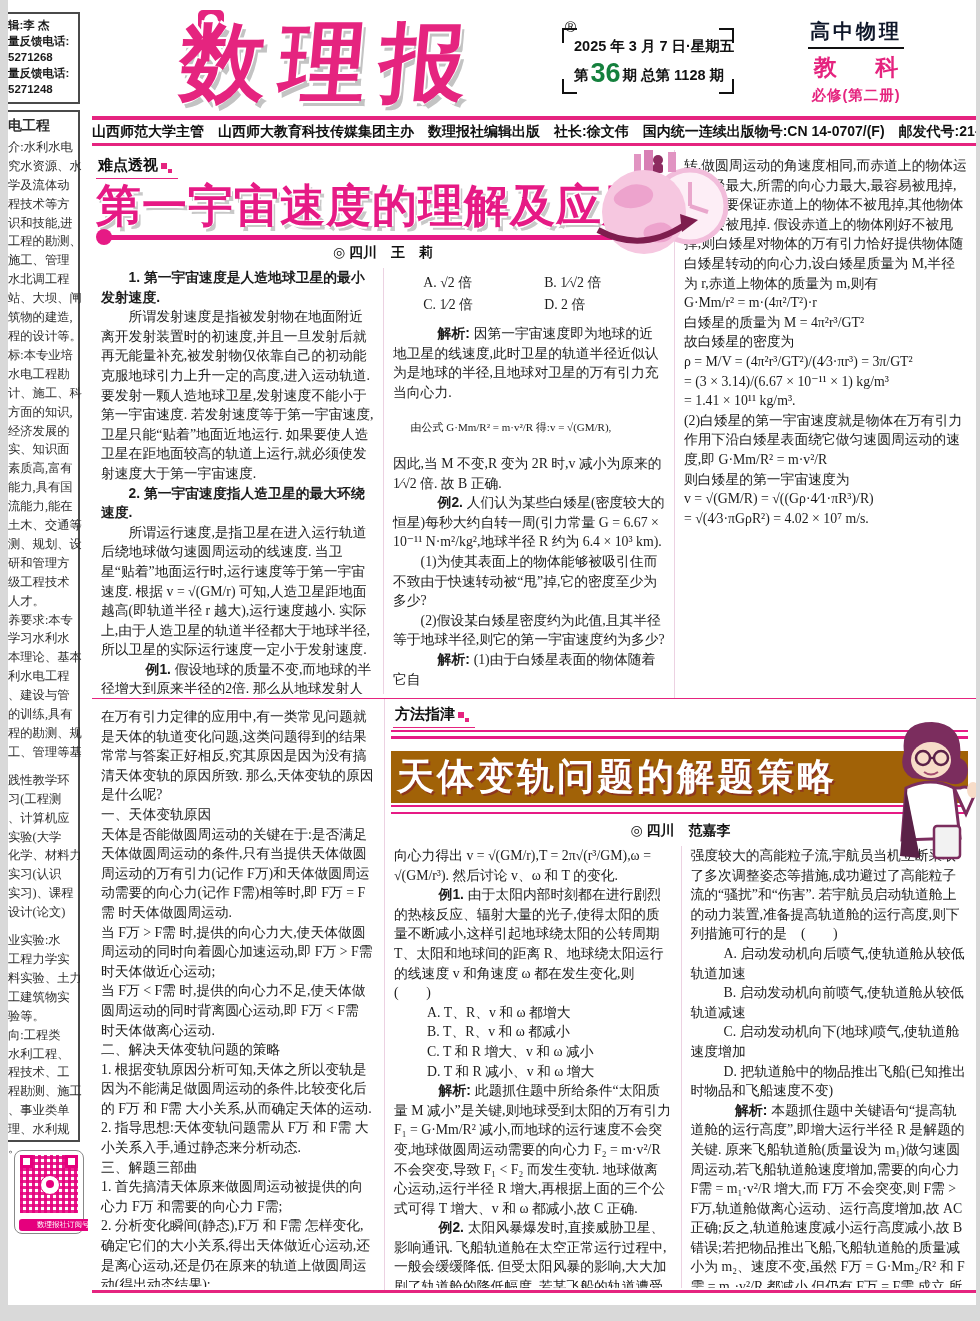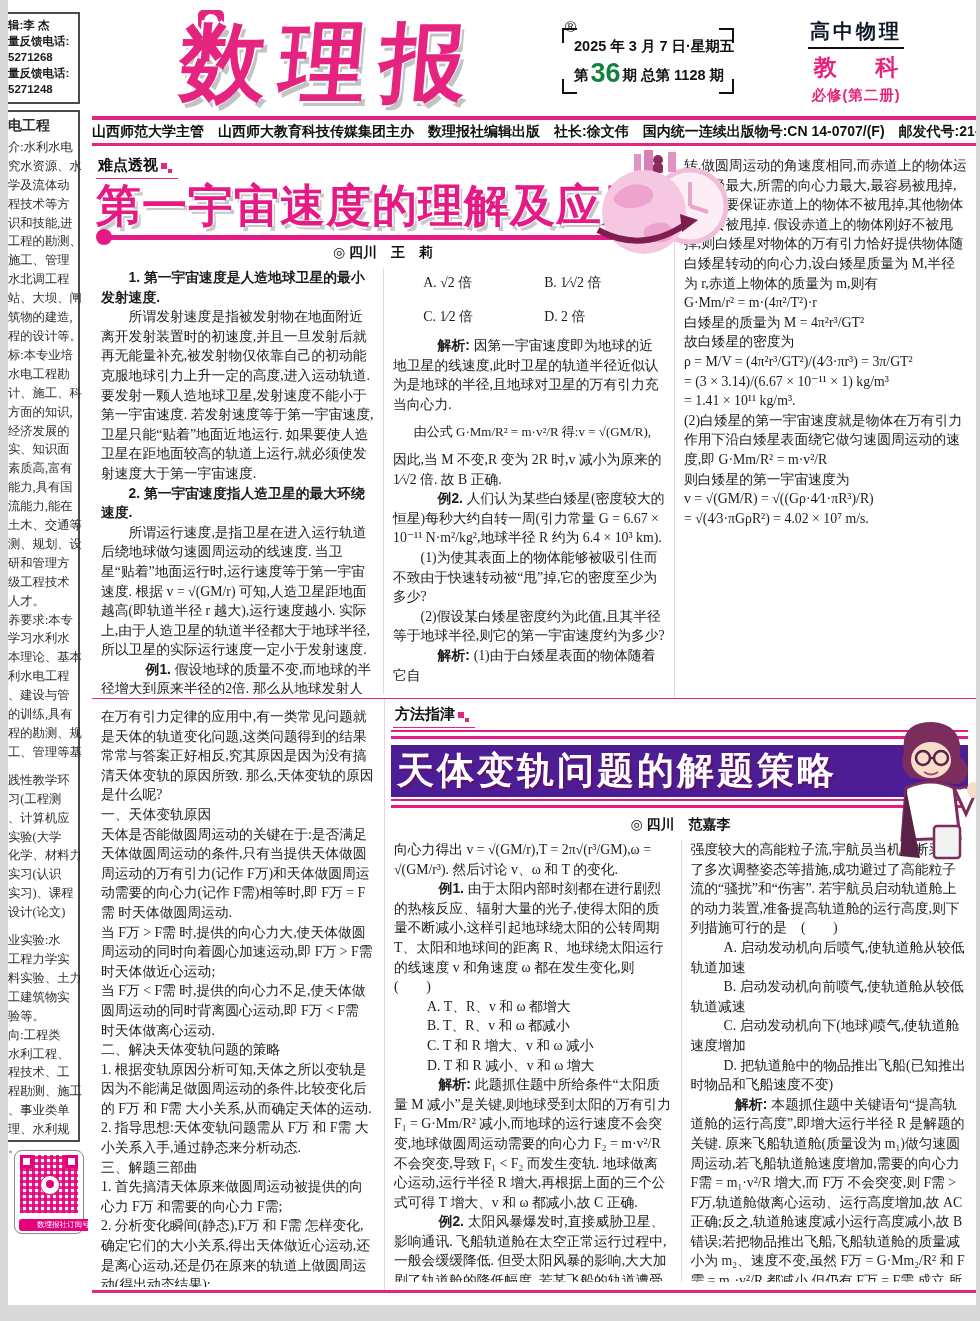--- a/index.html
+++ b/index.html
@@ -60,24 +60,24 @@
   .author{font-family:"Liberation Sans","DejaVu Sans",sans-serif;font-weight:bold;font-size:14px;text-align:center;margin:4px 0 6px;color:#111;}
 
   .cols{display:flex;}
   .col{padding:0 9px;overflow:hidden;box-sizing:border-box;}
   .col + .col{border-left:1px solid #ecd2e2;}
 
   .col p{margin:0;font-size:13.8px;line-height:19.6px;}
   .col .p{text-indent:2em;}
   .col .noind{text-indent:0;}
   .col .h{font-family:"Liberation Sans","DejaVu Sans",sans-serif;font-weight:bold;text-indent:2em;}
-  .col .f{text-indent:0;padding-left:1.6em;margin:8px 0;font-size:13px;}
+  .col .f{text-indent:0;padding-left:1.6em;margin:16px 0;font-size:11px;}
   .col .opt{text-indent:2.4em;}
   .col .lead{font-family:"Liberation Sans","DejaVu Sans",sans-serif;font-weight:bold;padding-left:17px;}
-  .optgrid{display:grid;grid-template-columns:1fr 1fr;padding-left:2.2em;row-gap:16px;margin:6px 0 10px;font-size:13.8px;}
+  .optgrid{display:grid;grid-template-columns:1fr 1fr;padding-left:2.2em;row-gap:4px;margin:6px 0 10px;font-size:13.8px;}
 
   
   .art1{display:flex;border-bottom:1px solid #e5247f;min-height:549px;box-sizing:border-box;}
   .art1-left{width:582px;flex:none;}
   .art1 .titleblock{position:relative;padding:4px 0 0 4px;}
   .bigtitle{font-family:"Liberation Sans","DejaVu Sans",sans-serif;font-weight:900;font-size:45px;line-height:54px;letter-spacing:1px;color:#e61a85;white-space:nowrap;
       text-shadow:-1.5px -1.5px 0 #fff,1.5px -1.5px 0 #fff,-1.5px 1.5px 0 #fff,3px 4px 0 #c8c8c8;}
   .titlerule{position:relative;height:5px;background:#e61a85;margin:2px 8px 0 2px;}
   .titlerule .dot{position:absolute;left:-2px;top:-6px;width:16px;height:16px;border-radius:50%;background:#e61a85;}
   .globe{position:absolute;right:-58px;top:0;}
@@ -85,21 +85,21 @@
   .art1-col3{flex:1;padding:6px 9px 0;border-left:1px solid #ecd2e2;overflow:hidden;}
   .art1-col3 p{margin:0;font-size:13.8px;line-height:19.6px;}
 
   
   .art2{display:flex;border-bottom:3px solid #e5247f;min-height:594px;box-sizing:border-box;}
   .art2-col1{width:292px;flex:none;padding:8px 9px 0;box-sizing:border-box;overflow:hidden;height:588px;}
   .art2-col1 p{margin:0;font-size:13.8px;line-height:19.6px;}
   .art2-right{flex:1;border-left:1px solid #ecd2e2;padding-top:4px;position:relative;}
   .band{position:relative;margin:2px 0 0 6px;}
   .stripes{height:13px;margin-right:8px;background:repeating-linear-gradient(180deg,#e61a85 0 2.4px,#fff 2.4px 6.5px);}
-  .bandcore{background:#4c1d95;color:#fff;font-family:"Liberation Sans","DejaVu Sans",sans-serif;font-weight:900;font-size:37px;line-height:52px;letter-spacing:3px;padding:0 6px;margin:2px 8px 2px 0;white-space:nowrap;
+  .bandcore{background:#a16207;color:#fff;font-family:"Liberation Sans","DejaVu Sans",sans-serif;font-weight:900;font-size:37px;line-height:52px;letter-spacing:3px;padding:0 6px;margin:8px 8px 2px 0;white-space:nowrap;
       text-shadow:2px 2px 0 rgba(120,0,60,.45);}
   .cartoon{position:absolute;right:-4px;top:-12px;}
   .art2 .cols .col{width:50%;height:442px;}
 
   .illu{display:block;}
 </style>
 </head>
 <body>
 
 <div class="page">

